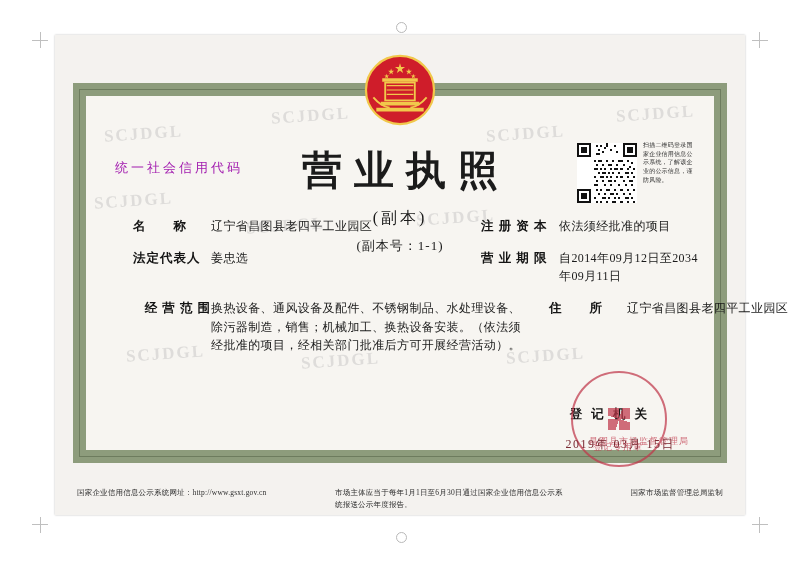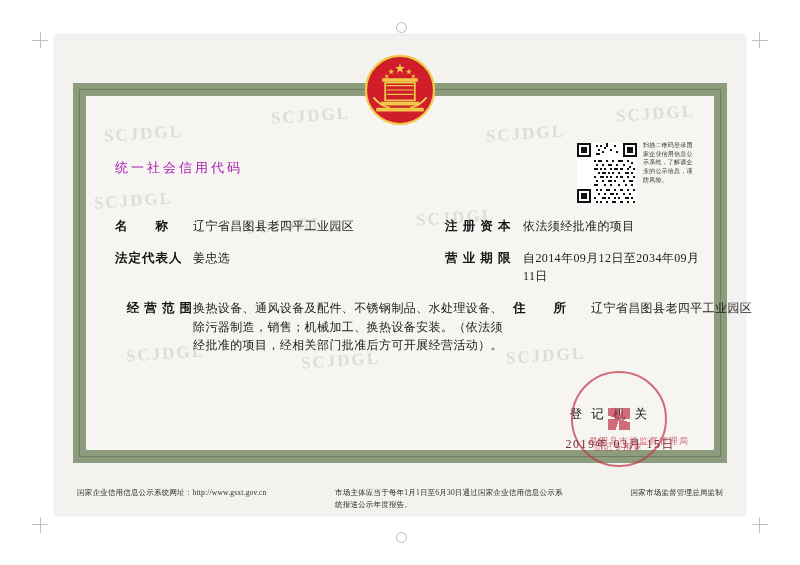--- a/index.html
+++ b/index.html
@@ -190,20 +190,21 @@
     right: 40px;
     z-index: 5;
   }
   .row {
     display: flex;
     margin-bottom: 13px;
   }
   .col {
     display: flex;
     align-items: flex-start;
+    margin-left: 18px;
   }
   .col.left { width: 330px; }
   .col.right { flex: 1; }
   .flabel {
     width: 78px;
     flex: 0 0 78px;
     font-family: "Liberation Serif", serif;
     font-size: 12.5px;
     font-weight: bold;
     color: #141414;
@@ -221,21 +222,21 @@
   .scope-row .col.left { width: 400px; }
   .scope-row .fvalue { width: 320px; }
 
   
   .reg-auth {
     position: absolute;
     right: 95px;
     bottom: 92px;
     font-family: "Liberation Serif", serif;
     font-size: 12.5px;
-    font-weight: normal;
+    font-weight: bold;
     letter-spacing: 3px;
     color: #141414;
     z-index: 5;
   }
   .reg-date {
     position: absolute;
     right: 70px;
     bottom: 62px;
     font-family: "Liberation Serif", serif;
     font-size: 12px;
@@ -352,20 +353,25 @@
           <polygon points="38,21 39,24 42,24 39.6,25.9 40.5,29 38,27.1 35.5,29 36.4,25.9 34,24 37,24"></polygon>
           <polygon points="62,21 63,24 66,24 63.6,25.9 64.5,29 62,27.1 59.5,29 60.4,25.9 58,24 61,24"></polygon>
           <polygon points="32,28 32.8,30.4 35.3,30.4 33.3,31.9 34,34.3 32,32.8 30,34.3 30.7,31.9 28.7,30.4 31.2,30.4"></polygon>
           <polygon points="68,28 68.8,30.4 71.3,30.4 69.3,31.9 70,34.3 68,32.8 66,34.3 66.7,31.9 64.7,30.4 67.2,30.4"></polygon>
         </g>
         <path d="M14 60 q10 12 22 14" fill="none" stroke="#f1c84b" stroke-width="2.5"></path>
         <path d="M86 60 q-10 12 -22 14" fill="none" stroke="#f1c84b" stroke-width="2.5"></path>
       </svg>
     </div>
 
+    <div class="title">
+      <div class="main">营业执照</div>
+      <div class="sub">(副本)</div>
+      <div class="num">(副本号：1-1)</div>
+    </div>
 
     <div class="code-block">
       <div class="lbl">统一社会信用代码</div>
     </div>
 
     <div class="qr">
       <svg viewBox="0 0 29 29" width="60" height="60" shape-rendering="crispEdges" aria-hidden="true">
         <rect width="29" height="29" fill="#ffffff"></rect>
         <g fill="#111111">
           <rect x="0" y="0" width="7" height="1"></rect>

